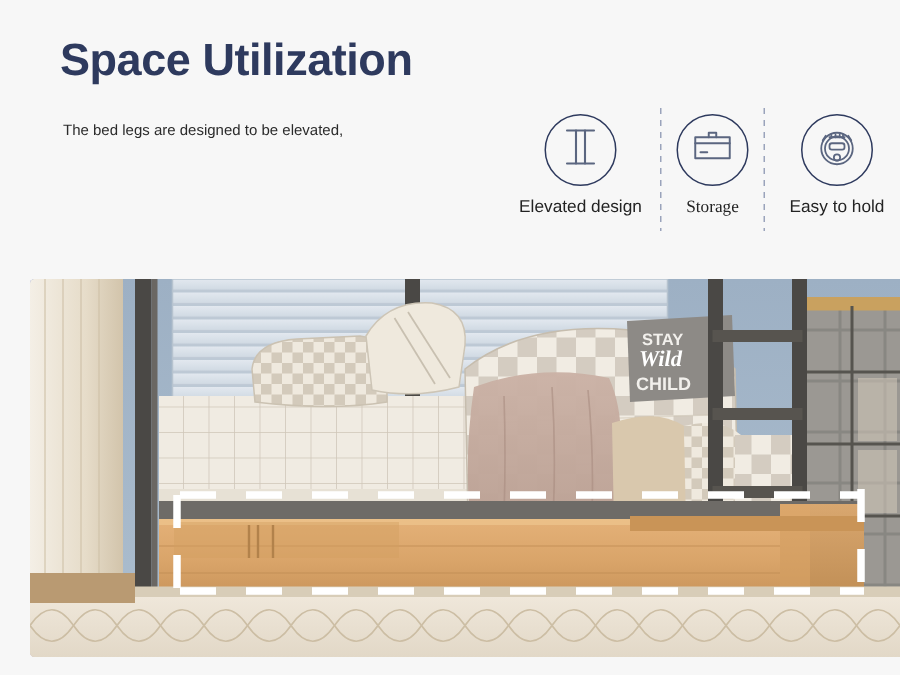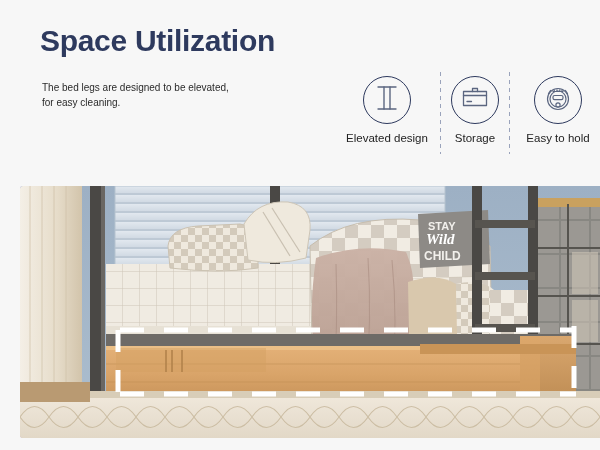--- a/index.html
+++ b/index.html
@@ -59,21 +59,21 @@
     display: flex;
     align-items: flex-start;
   }
   .feature {
     display: flex;
     flex-direction: column;
     align-items: center;
     flex: 0 0 auto;
   }
   .feature.f0 { width: 106px; justify-content: space-between; }
-  .feature.f1 { width: 68px; }
+  .feature.f1 { width: 68px; font-family: Liberation Serif, serif; }
   .feature.f2 { width: 96px; }
 
   .circle {
     width: 48px;
     height: 48px;
     border-radius: 50%;
     border: 1.6px solid #2e3a5e;
     display: flex;
     align-items: center;
     justify-content: center;
@@ -115,21 +115,20 @@
 <body>
 
 <div class="page">
 
   <div class="header">
 
     <div class="title">Space Utilization</div>
 
     <div class="subtitle">
       <span>The bed legs are designed to be elevated,</span>
-      <span>for easy cleaning.</span>
     </div>
 
     <div class="features">
 
       <div class="feature f0">
         <div class="circle">
           <span>
             <svg width="28" height="30" viewBox="0 0 28 30">
               <g stroke="#5b6680" stroke-width="1.4" fill="none" stroke-linecap="round">
                 <line x1="5" y1="4" x2="23" y2="4"></line>

